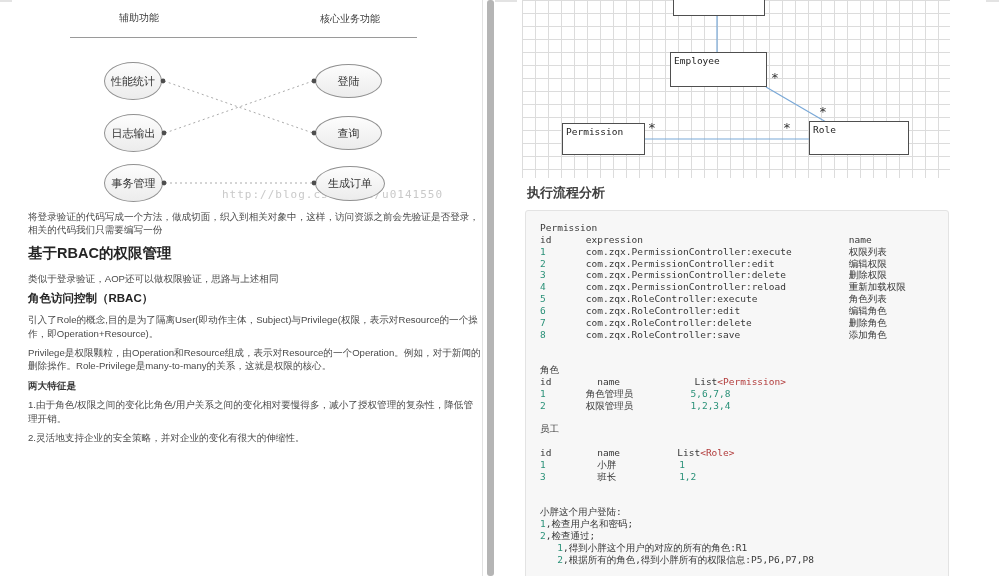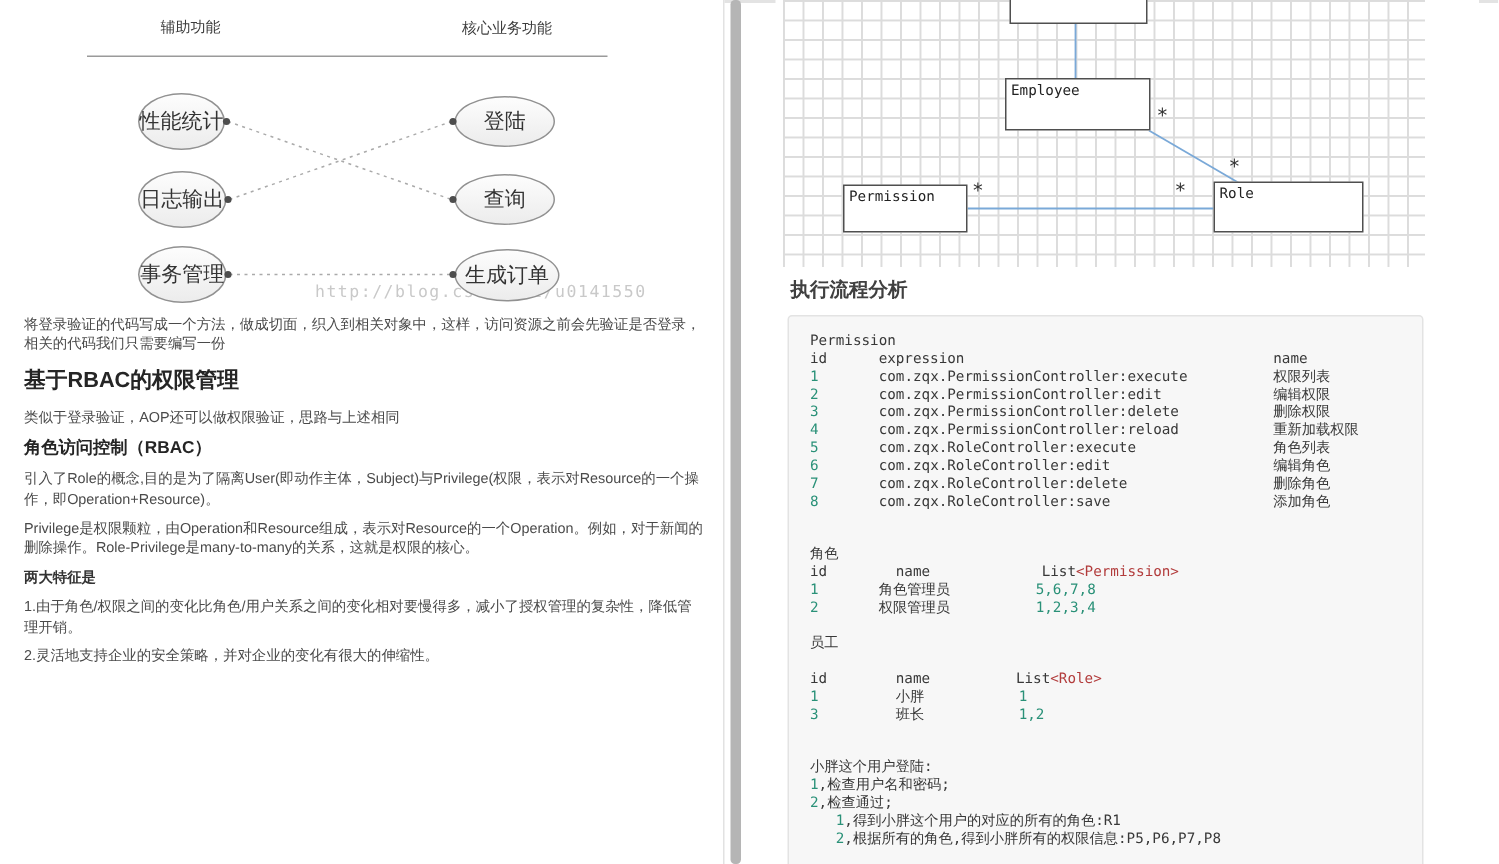--- a/index.html
+++ b/index.html
@@ -2,30 +2,30 @@
 <html><head>
 <meta charset="utf-8">
 <style>
   * { margin:0; padding:0; box-sizing:border-box; }
   html,body { width:999px; height:576px; background:#fff; overflow:hidden;
     font-family:"Liberation Sans","DejaVu Sans",sans-serif; }
   .page { position:relative; width:999px; height:576px; background:#fff; overflow:hidden; }
   .topband { position:absolute; left:0; top:0; width:999px; height:2px; background:#e3e3e3; }
 
   
-  .left-pane { position:absolute; left:0; top:0; width:483px; height:576px; background:#fff; overflow:hidden; }
+  .left-pane { position:absolute; left:12px; top:0; width:483px; height:576px; background:#fff; overflow:hidden; }
   .pane-divider { position:absolute; left:482px; top:0; width:1px; height:576px; background:#e2e2e2; }
   .scrollbar { position:absolute; left:487px; top:0; width:7px; height:576px; background:#b5b5b5; border-radius:3px; }
 
   .usecase { position:absolute; left:0; top:0; width:483px; height:215px; }
   .uc-header { position:absolute; font-size:10px; color:#3c3c3c; white-space:nowrap; }
   .uc-rule { position:absolute; left:58px; top:37px; width:347px; height:1px; background:#9a9a9a; }
   .ellipse { position:absolute; display:flex; align-items:center; justify-content:center;
     border:1px solid #919191; border-radius:50%;
-    background:linear-gradient(#fdfdfd,#ececec); font-size:14px; color:#333; white-space:nowrap; z-index:2; }
+    background:linear-gradient(#fdfdfd,#ececec); font-size:11px; color:#333; white-space:nowrap; z-index:2; }
   .uc-svg { position:absolute; left:0; top:0; z-index:3; }
   .watermark { position:absolute; left:210px; top:188px; z-index:1;
     font-family:"DejaVu Sans Mono",monospace; font-size:11px; letter-spacing:1px; color:#c9c9c9; white-space:nowrap; }
 
   .article { position:absolute; left:16px; top:210px; width:453px; color:#4a4a4a; }
   .article h2 { font-size:14.5px; color:#252525; margin:10px 0 9px; font-weight:bold; }
   .article h2.h2b { margin-top:7px; }
   .article h3 { font-size:11.5px; color:#252525; margin:3px 0 7px; font-weight:bold; }
   .article p { font-size:9.6px; line-height:13.4px; margin:0 0 6px; }
   .article p.bold { font-weight:bold; color:#333; margin:2px 0 6px; }

